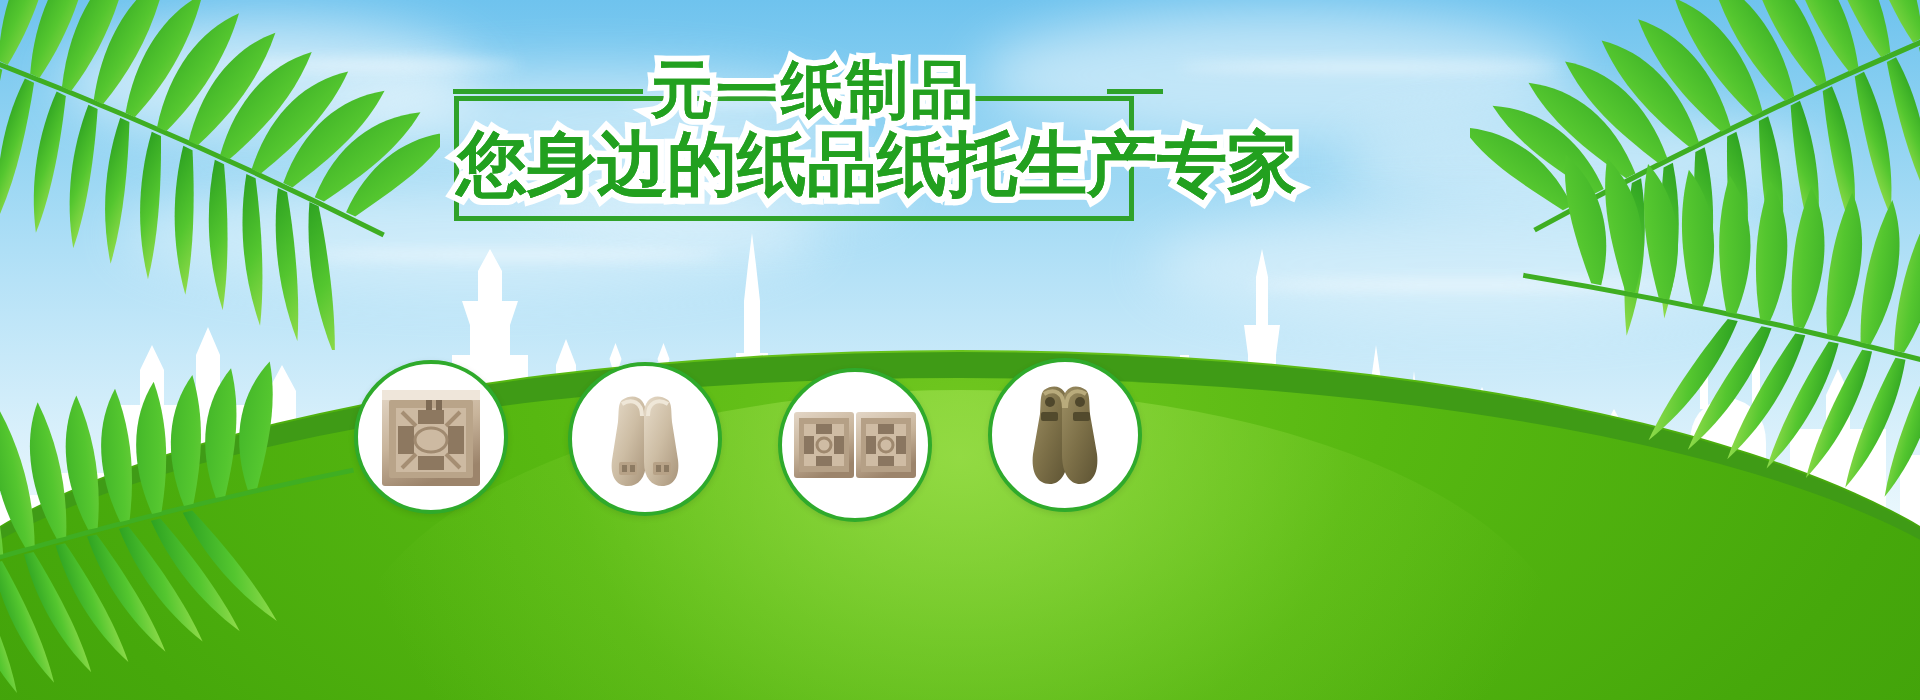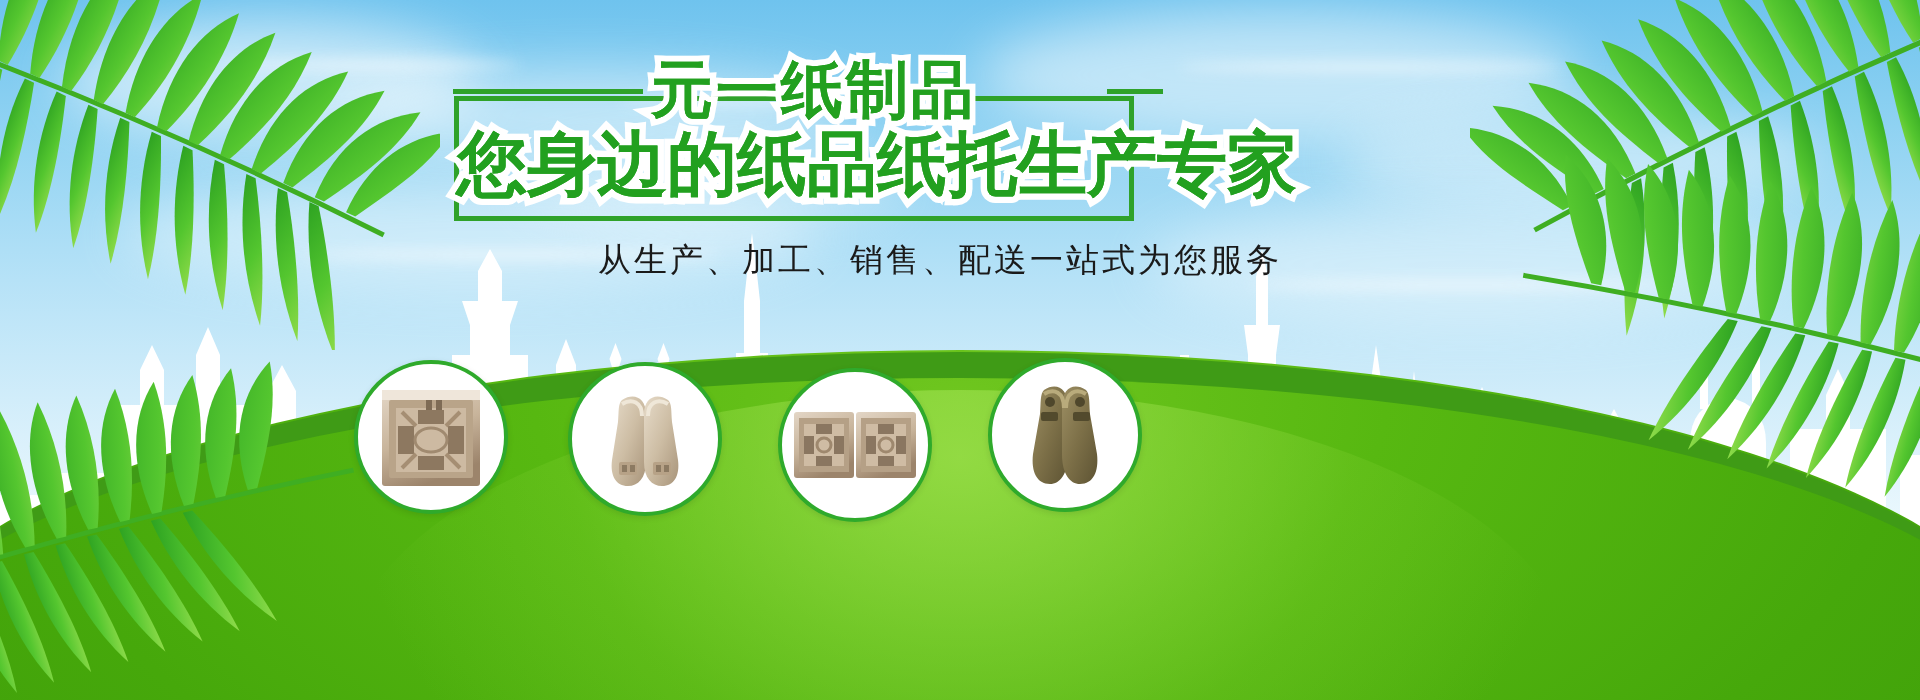--- a/index.html
+++ b/index.html
@@ -323,23 +323,20 @@
     <div class="rule left"></div>
     <div class="rule right"></div>
 
     <div class="hl-line hl-title">元一纸制品</div>
     <div class="hl-title-fg">元一纸制品</div>
 
     <div class="hl-line hl-sub">您身边的纸品纸托生产专家</div>
     <div class="hl-sub-fg">您身边的纸品纸托生产专家</div>
   </div>
 
-  <div id="tagline">
-    <span>从生产、加工、销售、配送一站式为您服务</span>
-  </div>
 
   <div class="prod p1">
     <svg class="art" viewBox="0 0 146 146">
       <defs>
         <linearGradient id="pulpA" x1="0" y1="0" x2="0.4" y2="1">
           <stop offset="0%" stop-color="#e3d6c6"></stop>
             <stop offset="55%" stop-color="#c8b49b"></stop>
             <stop offset="100%" stop-color="#9c846b"></stop>
         </linearGradient>
       </defs>

